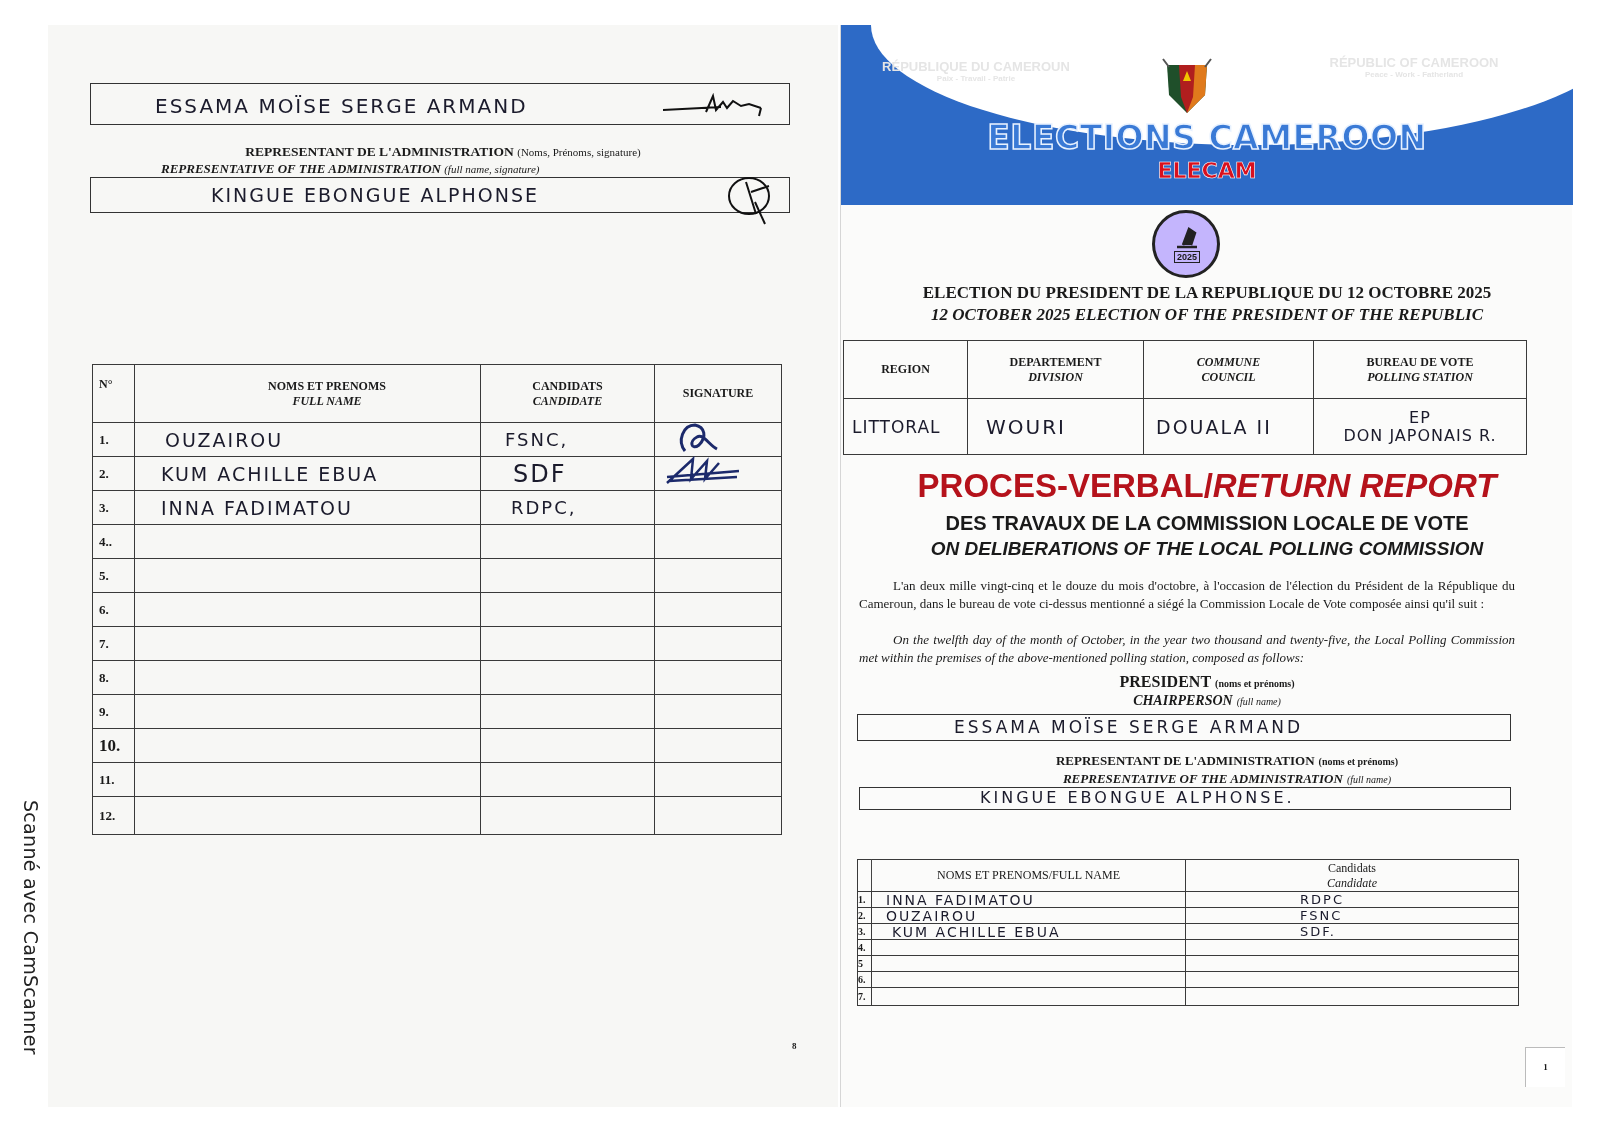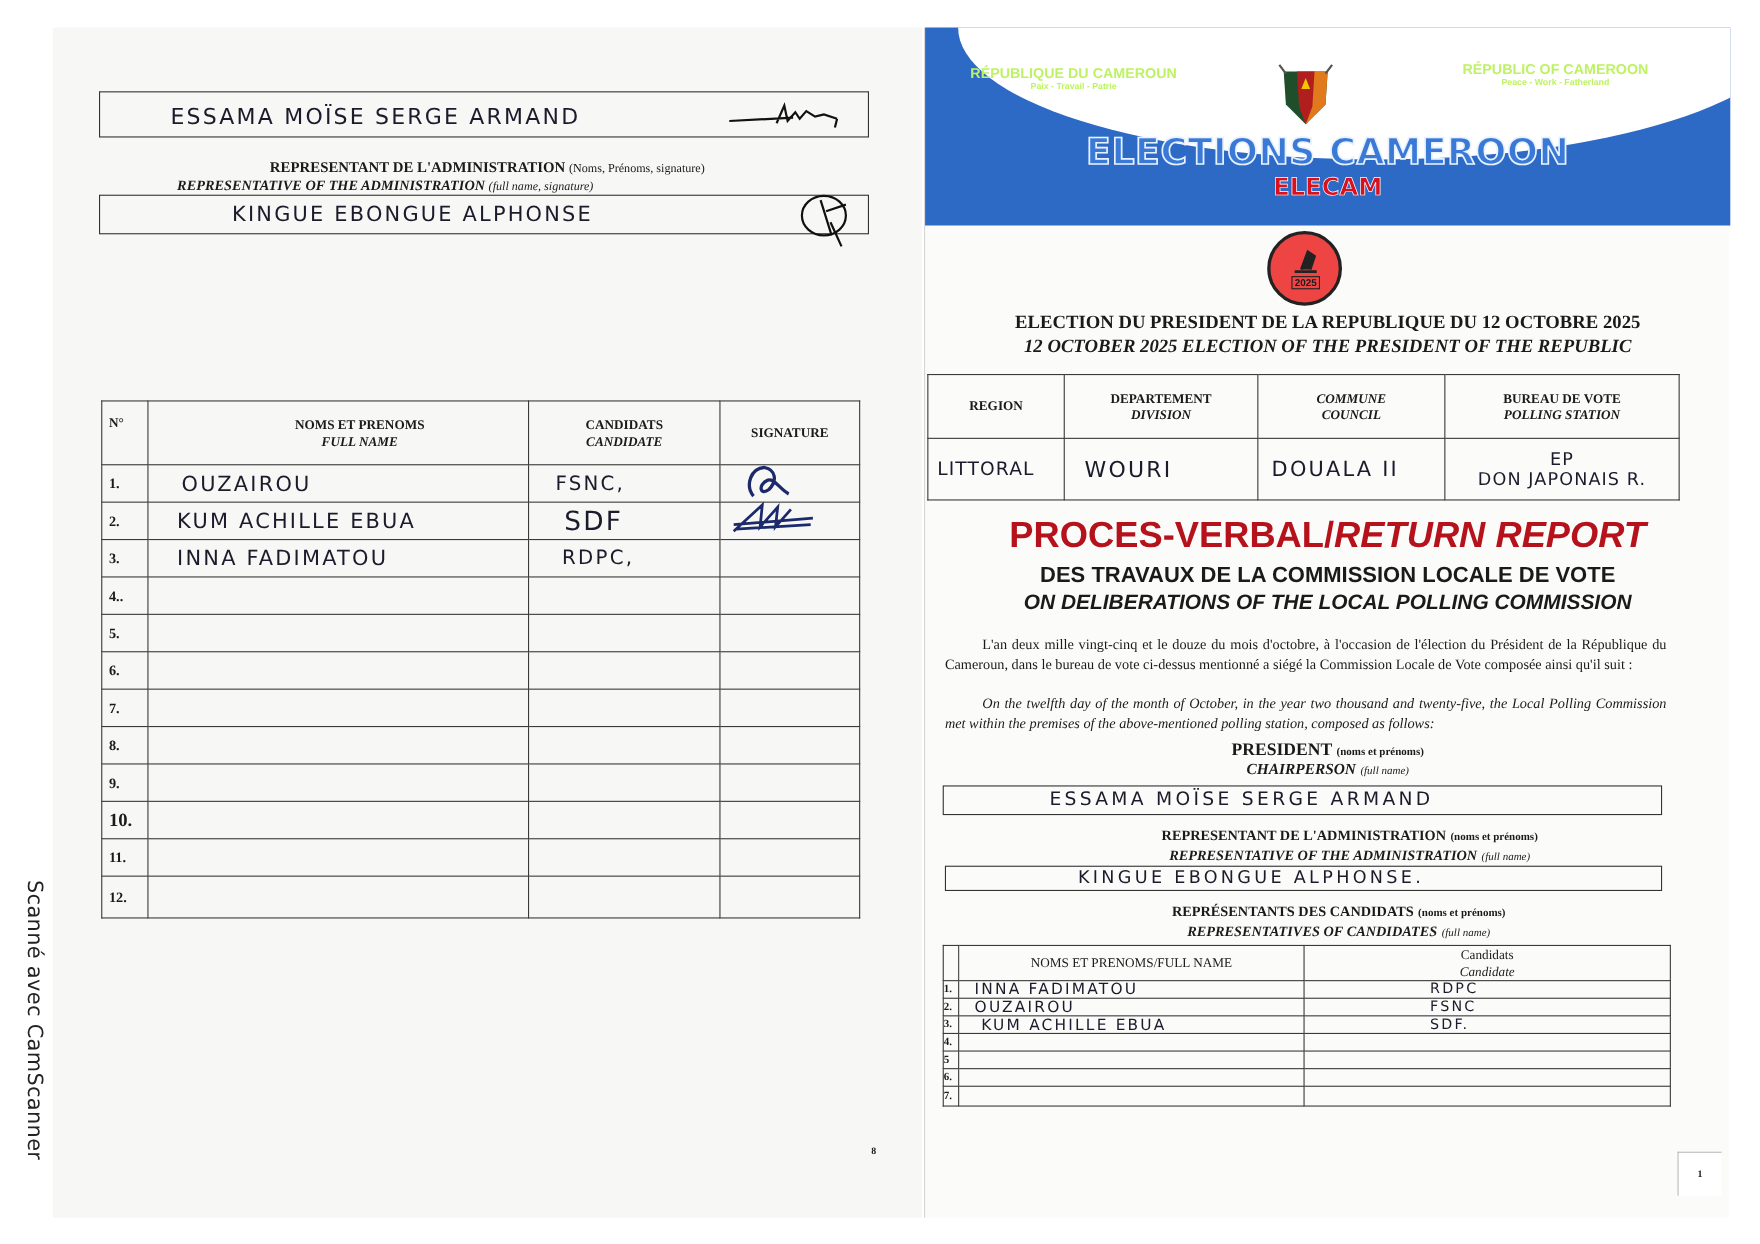--- a/index.html
+++ b/index.html
@@ -32,39 +32,39 @@
   .banner {
     position: absolute; left: 0; top: 0; width: 732px; height: 180px;
     background: #2d6ac6; overflow: hidden;
   }
   .banner-white {
     position: absolute; left: 30px; top: -120px; width: 760px; height: 240px;
     background: #ffffff; border-radius: 50%;
   }
   .rep-fr, .rep-en {
     position: absolute; font-family: "Liberation Sans", sans-serif; font-weight: bold;
-    font-size: 13px; text-align: center; color: #bef264;
+    font-size: 13px; text-align: center; color: #e5e5e5;
   }
   .rep-fr small, .rep-en small { display: block; font-size: 8px; font-weight: bold; }
   .crest {
     position: absolute; left: 318px; top: 32px; width: 56px; height: 58px;
   }
   .elections-title {
     position: absolute; left: 0; top: 93px; width: 732px; text-align: center;
     font-family: "DejaVu Sans", sans-serif; font-weight: bold; font-size: 33px;
     color: #3a7ad6; -webkit-text-stroke: 1.5px #e8f2ff; letter-spacing: 0.5px;
   }
   .elecam {
     position: absolute; left: 0; top: 133px; width: 732px; text-align: center;
     font-family: "DejaVu Sans", sans-serif; font-weight: bold; font-size: 22px;
     color: #d9101e; -webkit-text-stroke: 0.6px #ffffff;
   }
   .seal {
     position: absolute; left: 311px; top: 185px; width: 68px; height: 68px;
-    border: 3px solid #222; border-radius: 50%; background: #ef4444;
+    border: 3px solid #222; border-radius: 50%; background: #c4b5fd;
   }
   .seal-year {
     position: absolute; left: 19px; top: 38px; width: 26px; font-size: 9px; font-weight: bold;
     text-align: center; border: 1px solid #222; font-family: "Liberation Sans", sans-serif;
   }
 </style>
 </head>
 <body>
 
 <div class="watermark">Scanné avec CamScanner</div>
@@ -275,24 +275,20 @@
   </div>
 
   <div style="position:absolute;left:0;top:726px;width:732px;text-align:center;">
     <div style="margin-left:40px;"><b style="font-size:13px;">REPRESENTANT DE L'ADMINISTRATION</b> <span style="font-size:10px;font-weight:bold;">(noms et prénoms)</span></div>
     <div style="font-style:italic;margin-left:40px;"><b style="font-size:13px;">REPRESENTATIVE OF THE ADMINISTRATION</b> <span style="font-size:10px;">(full name)</span></div>
   </div>
   <div class="box-line" style="left:18px;top:762px;width:652px;height:23px;">
     <span class="hw" style="position:absolute;left:120px;top:0px;font-size:16px;letter-spacing:3px;">KINGUE EBONGUE ALPHONSE.</span>
   </div>
 
-  <div style="position:absolute;left:0;top:795px;width:732px;text-align:center;">
-    <div style="margin-left:20px;"><b style="font-size:13px;">REPRÉSENTANTS DES CANDIDATS</b> <span style="font-size:10px;font-weight:bold;">(noms et prénoms)</span></div>
-    <div style="font-style:italic;margin-left:20px;"><b style="font-size:13px;">REPRESENTATIVES OF CANDIDATES</b> <span style="font-size:10px;">(full name)</span></div>
-  </div>
 
   <table class="grid" style="left:16px;top:834px;width:662px;">
     <tbody>
         <tr style="height:32px;">
       <th style="width:14px;border-right:1px solid #444;"></th>
       <th style="width:314px;font-size:12px;font-weight:normal;border-left:none;">NOMS ET PRENOMS/FULL NAME</th>
       <th style="font-size:12px;font-weight:normal;">
         <div>Candidats</div>
         <div style="font-style:italic;">Candidate</div>
       </th>

